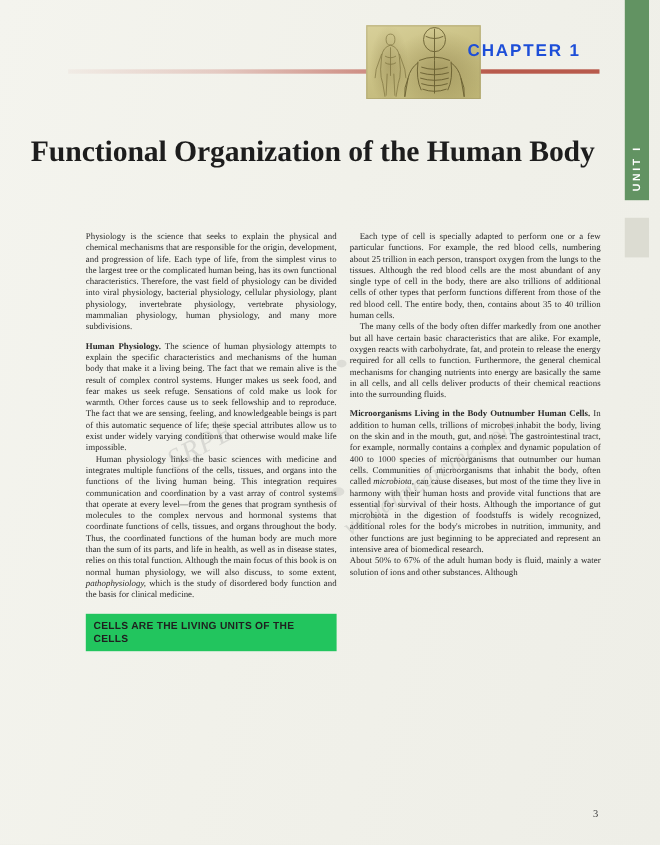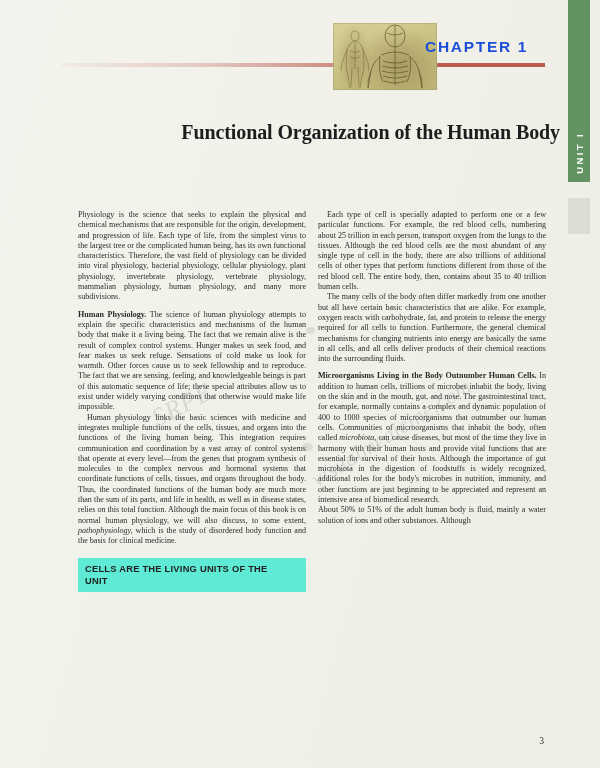--- a/index.html
+++ b/index.html
@@ -112,27 +112,27 @@
     font-size: 15.5px;
     font-weight: 700;
     letter-spacing: 1.7px;
     color: #1d4ed8;
     white-space: nowrap;
   }
 
   
   .page-title {
     position: absolute;
-    left: 44px;
+    left: 28px;
     top: 104px;
     width: 516px;
-    text-align: right;
+    text-align: left;
     font-family: "Liberation Serif", serif;
     font-weight: 700;
-    font-size: 20px;
+    font-size: 27px;
     line-height: 30px;
     color: #1d1d1d;
     letter-spacing: -0.1px;
     z-index: 5;
   }
   .page-title .ln { display: block; }
 
   
   .columns {
     position: absolute;
@@ -161,21 +161,21 @@
   }
   .col p.noindent { text-indent: 0; }
   .col p.gap { margin-top: 7px; }
   .col i  { font-style: italic; }
 
   
   .runin { font-weight: 700; }
 
   
   .sec-head {
-    background: #5eead4;
+    background: #22c55e;
     font-family: "Liberation Sans", sans-serif;
     font-weight: 700;
     font-size: 9.3px;
     line-height: 12.4px;
     letter-spacing: 0.25px;
     color: #1f1f1f;
     padding: 5px 6px 5px 7px;
     margin: 11px 0 7px 0;
     text-indent: 0;
     text-align: left;
@@ -292,31 +292,31 @@
 
     <div class="col left">
       <p class="noindent">Physiology is the science that seeks to explain the physical and chemical mechanisms that are responsible for the origin, development, and progression of life. Each type of life, from the simplest virus to the largest tree or the complicated human being, has its own functional characteristics. Therefore, the vast field of physiology can be divided into viral physiology, bacterial physiology, cellular physiology, plant physiology, invertebrate physiology, vertebrate physiology, mammalian physiology, human physiology, and many more subdivisions.</p>
 
       <p class="noindent gap"><span class="runin">Human Physiology.</span><span> The science of human physiology attempts to explain the specific characteristics and mechanisms of the human body that make it a living being. The fact that we remain alive is the result of complex control systems. Hunger makes us seek food, and fear makes us seek refuge. Sensations of cold make us look for warmth. Other forces cause us to seek fellowship and to reproduce. The fact that we are sensing, feeling, and knowledgeable beings is part of this automatic sequence of life; these special attributes allow us to exist under widely varying conditions that otherwise would make life impossible.</span></p>
 
       <p><span>Human physiology links the basic sciences with medicine and integrates multiple functions of the cells, tissues, and organs into the functions of the living human being. This integration requires communication and coordination by a vast array of control systems that operate at every level—from the genes that program synthesis of molecules to the complex nervous and hormonal systems that coordinate functions of cells, tissues, and organs throughout the body. Thus, the coordinated functions of the human body are much more than the sum of its parts, and life in health, as well as in disease states, relies on this total function. Although the main focus of this book is on normal human physiology, we will also discuss, to some extent, </span><i>pathophysiology,</i><span> which is the study of disordered body function and the basis for clinical medicine.</span></p>
 
       <div class="sec-head">
         <span class="ln">CELLS ARE THE LIVING UNITS OF THE</span>
-        <span class="ln">UNIT</span>
+        <span class="ln">CELLS</span>
       </div>
 
     </div>
 
     <div class="col right">
       <p>Each type of cell is specially adapted to perform one or a few particular functions. For example, the red blood cells, numbering about 25 trillion in each person, transport oxygen from the lungs to the tissues. Although the red blood cells are the most abundant of any single type of cell in the body, there are also trillions of additional cells of other types that perform functions different from those of the red blood cell. The entire body, then, contains about 35 to 40 trillion human cells.</p>
       <p>The many cells of the body often differ markedly from one another but all have certain basic characteristics that are alike. For example, oxygen reacts with carbohydrate, fat, and protein to release the energy required for all cells to function. Furthermore, the general chemical mechanisms for changing nutrients into energy are basically the same in all cells, and all cells deliver products of their chemical reactions into the surrounding fluids.</p>
 
       <p class="noindent gap"><span class="runin">Microorganisms Living in the Body Outnumber Human Cells.</span><span> In addition to human cells, trillions of microbes inhabit the body, living on the skin and in the mouth, gut, and nose. The gastrointestinal tract, for example, normally contains a complex and dynamic population of 400 to 1000 species of microorganisms that outnumber our human cells. Communities of microorganisms that inhabit the body, often called </span><i>microbiota,</i><span> can cause diseases, but most of the time they live in harmony with their human hosts and provide vital functions that are essential for survival of their hosts. Although the importance of gut microbiota in the digestion of foodstuffs is widely recognized, additional roles for the body's microbes in nutrition, immunity, and other functions are just beginning to be appreciated and represent an intensive area of biomedical research.</span></p>
 
 
-      <p class="noindent">About 50% to 51% of the adult human body is fluid, mainly a water solution of ions and other substances. Although</p>
+      <p class="noindent">About 50% to 67% of the adult human body is fluid, mainly a water solution of ions and other substances. Although</p>
     </div>
   </div>
 
   <div class="folio">3</div>
 
 </div>
 
 </body></html>

